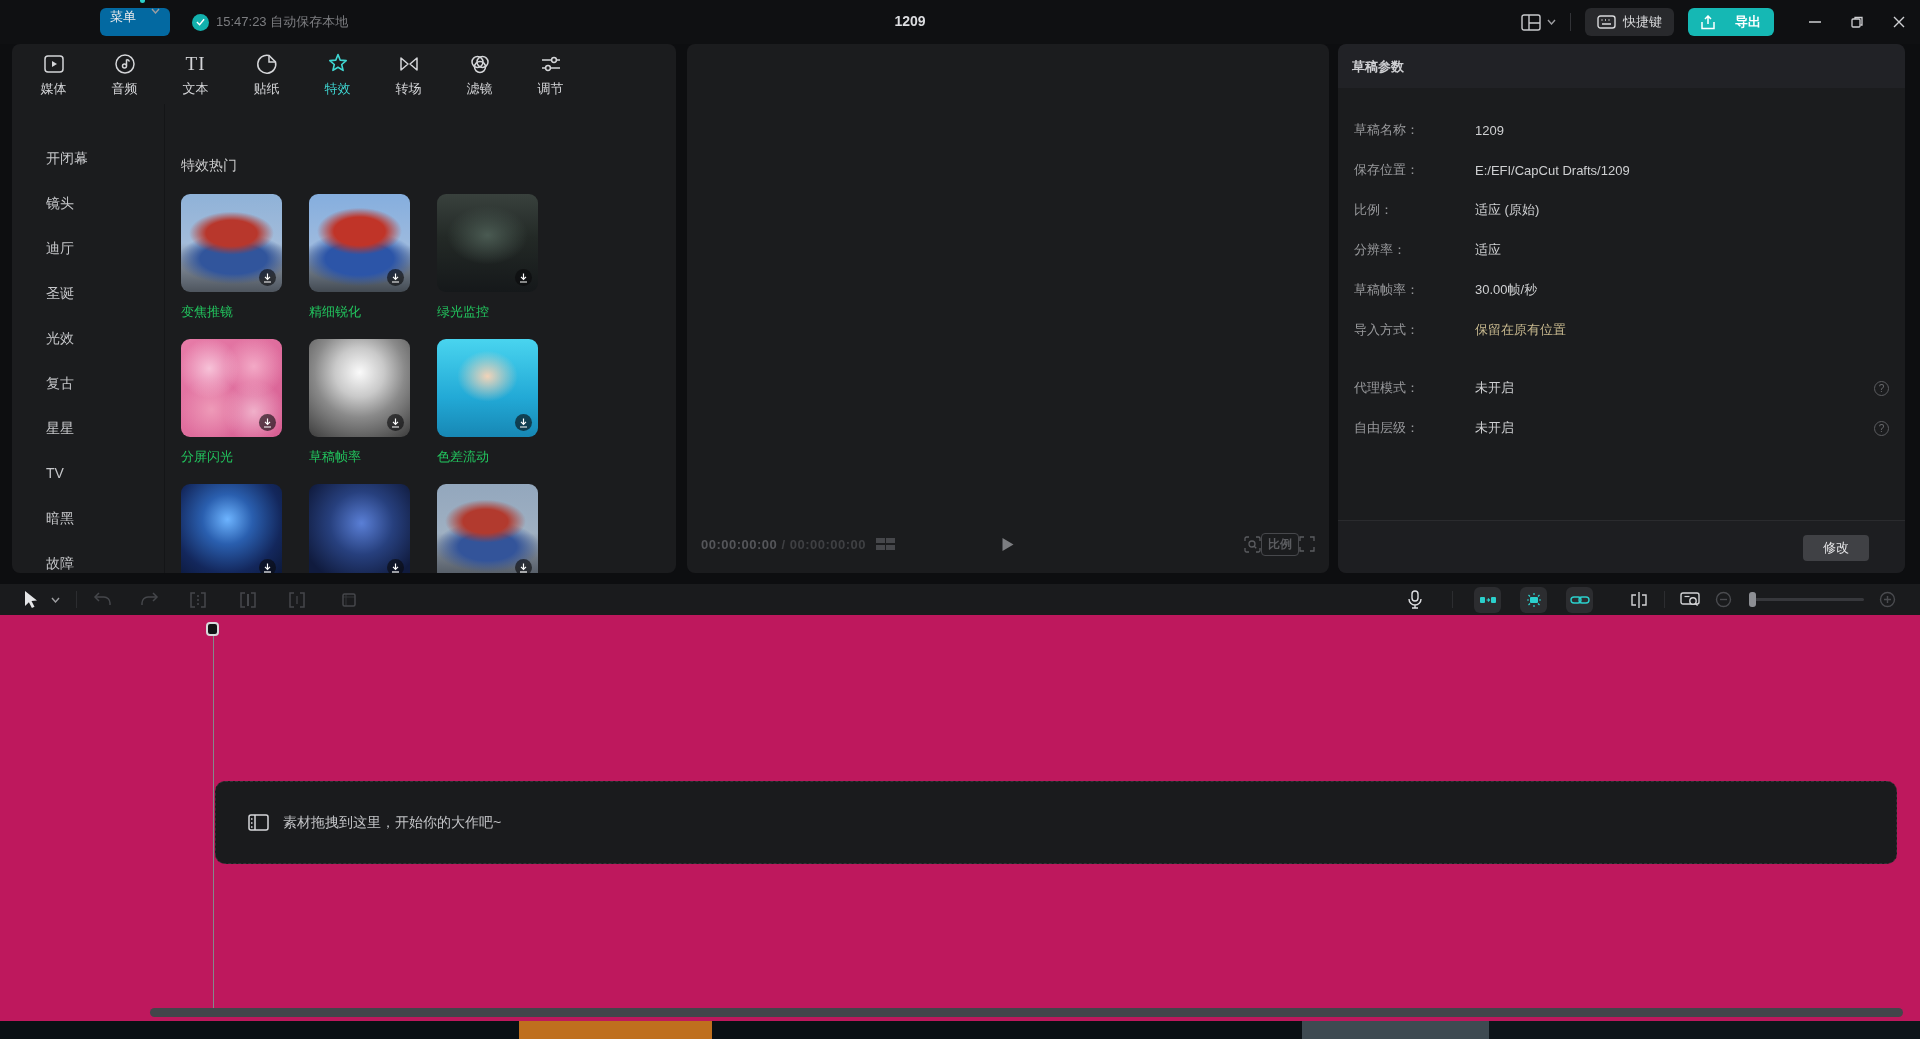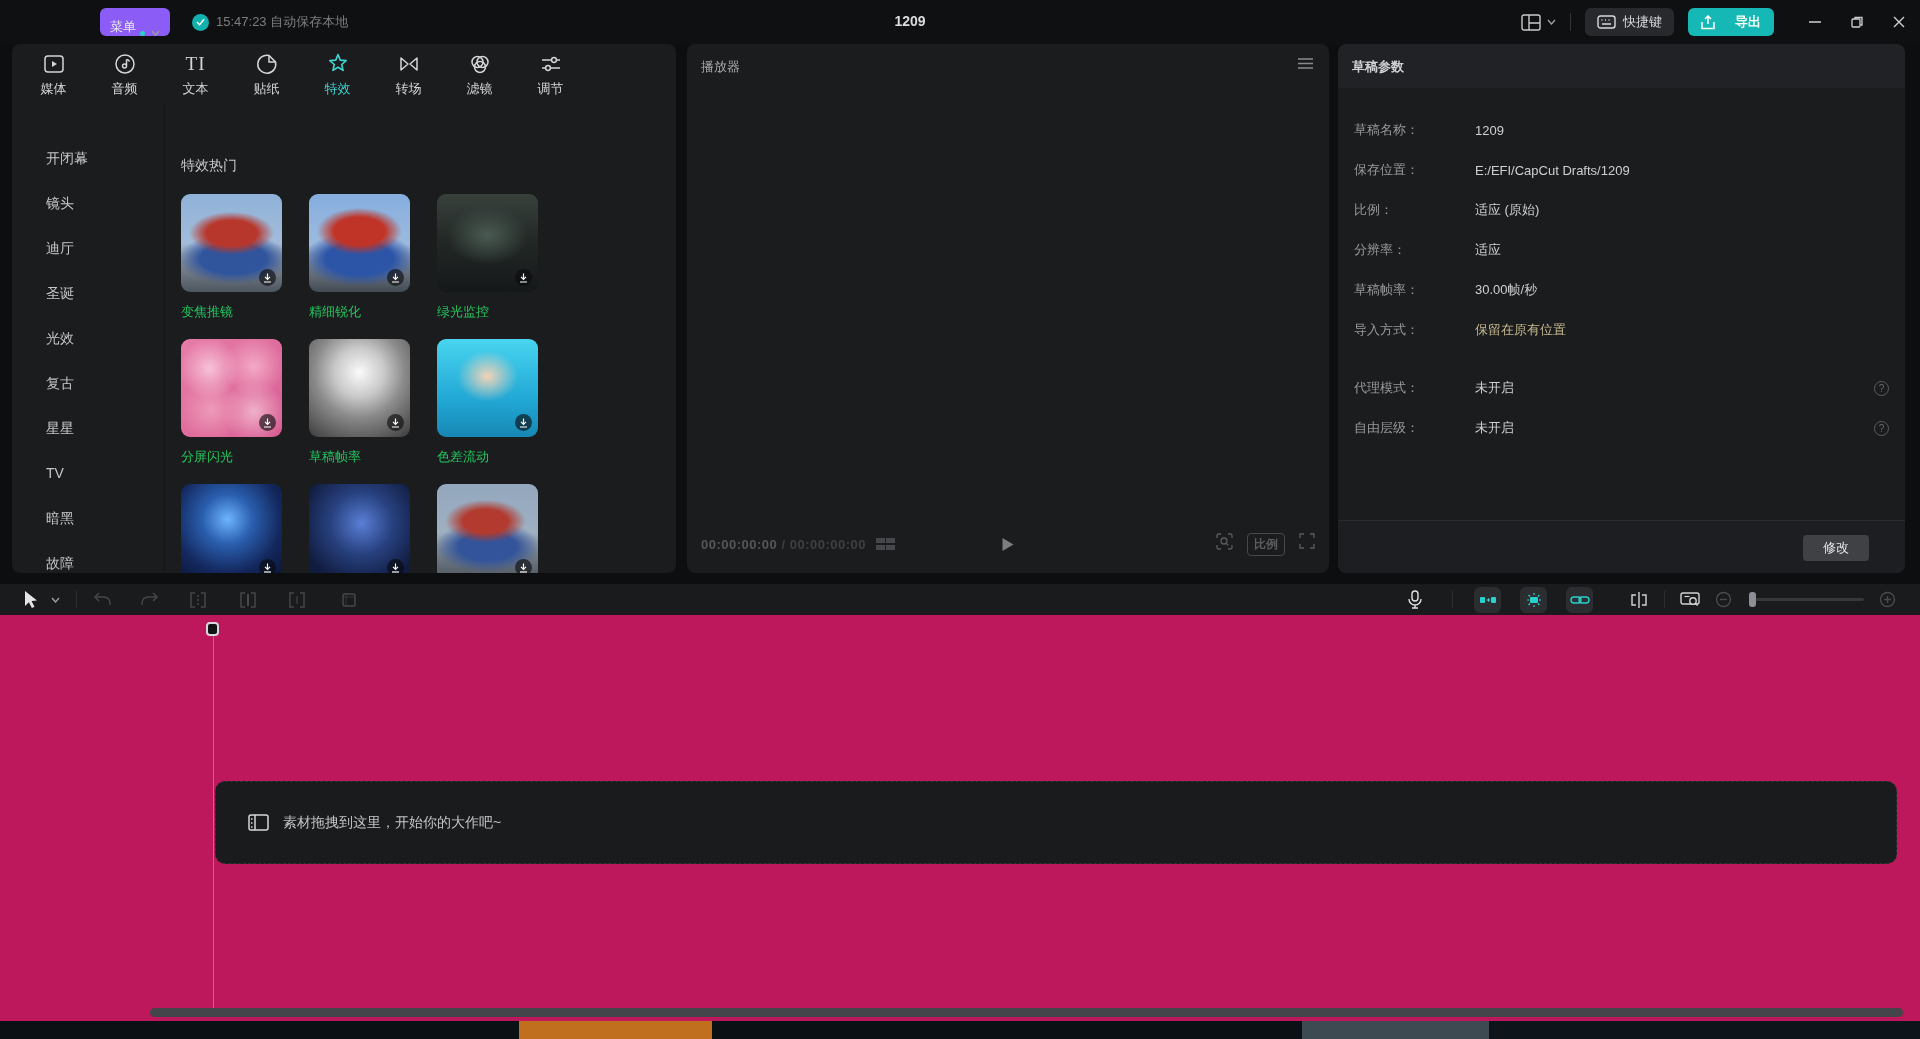--- a/index.html
+++ b/index.html
@@ -4,21 +4,21 @@
 <style>
   * { margin:0; padding:0; box-sizing:border-box; }
   html,body { background:#000; }
   body { font-family:"Liberation Sans","DejaVu Sans",sans-serif; }
   .app { position:relative; width:1920px; height:1039px; background:#0d0e10; overflow:hidden; }
 
   
   .titlebar { position:absolute; left:0; top:0; width:1920px; height:44px; background:#0f1012; }
   .logo { position:absolute; left:14px; top:10px; display:flex; align-items:center; gap:7px; color:#f2f3f4;margin-top:44px; }
   .logo-text { font-size:15px; font-weight:bold; letter-spacing:.3px; }
-  .menu-btn { position:absolute; left:100px; top:8px; height:28px; padding:0 10px; background:#8b5cf6; border-radius:6px; display:flex; align-items:flex-end; gap:6px; color:#e8e9eb; font-size:13px; }
+  .menu-btn { position:absolute; left:100px; top:8px; height:28px; padding:0 10px; background:#0369a1; border-radius:6px; display:flex; align-items:flex-start; gap:6px; color:#e8e9eb; font-size:13px; }
   .menu-dot { width:5px; height:5px; border-radius:50%; background:#2bd0cc; margin:-10px 0 0 -2px; }
   .autosave { position:absolute; left:192px; top:13px; display:flex; align-items:center; gap:7px; color:#7c7d80; font-size:13px; }
   .save-check { width:17px; height:17px; border-radius:50%; background:#12b1ad; display:flex; align-items:center; justify-content:center; }
   .win-title { position:absolute; left:880px; top:13px; width:60px; text-align:center; color:#dcdde0; font-size:14px; font-weight:bold; }
   .tb-right { position:absolute; right:0; top:0; height:44px; display:flex; align-items:center; }
   .tb-ico { color:#c9cacd; display:flex; align-items:center; }
   .tb-divider { width:1px; height:18px; background:#323337; margin:0 14px; }
   .shortcut-btn { height:28px; padding:0 12px; background:#28292c; border-radius:6px; display:flex; align-items:center; gap:7px; color:#d8d9db; font-size:13px; }
   .export-btn { height:28px; padding:0 13px; background:#15b8b4; border-radius:6px; display:flex; align-items:center; gap:20px; color:#fff; font-size:13px; font-weight:bold; margin-left:14px; }
   .winctl { display:flex; align-items:center; margin-left:20px; }
@@ -52,21 +52,21 @@
 
   
   .pl-header { position:absolute; left:0; top:0; width:100%; height:44px; }
   .pl-title { position:absolute; left:14px; top:14px; color:#a9aaad; font-size:13px; }
   .pl-menu { position:absolute; right:16px; top:14px; color:#8a8b8e; }
   .pl-bar { position:absolute; left:0; bottom:12px; width:100%; height:34px; display:flex; align-items:center;font-weight:bold; }
   .timecode { margin-left:14px; font-size:13px; color:#55565a; letter-spacing:.5px; }
   .timecode .total { color:#3f4043; }
   .frames-ico { margin-left:10px; color:#46474b; display:flex; }
   .play-ico { position:absolute; left:50%; transform:translateX(-50%); color:#7c7d81; display:flex; }
-  .pl-right { position:absolute; right:14px; display:flex; gap:14px; color:#5b5c60; }
+  .pl-right { position:absolute; right:14px; display:flex; align-items:center; color:#5b5c60; }
   .ratio-btn { border:1px solid #47484c; border-radius:4px; font-size:12px; color:#5b5c60; padding:2px 6px; }
 
   
   .dp-header { position:absolute; left:0; top:0; width:100%; height:44px; background:#212226; border-radius:8px 8px 0 0; }
   .dp-title { position:absolute; left:14px; top:14px; color:#cfd0d3; font-size:13px; font-weight:bold; }
   .dp-body { position:absolute; left:0; top:44px; width:100%; }
   .dp-row { position:relative; height:40px; display:flex; align-items:center; }
   .dp-row.first { margin-top:22px; }
   .dp-label { width:137px; padding-left:16px; color:#98999c; font-size:13px; }
   .dp-value { color:#cfd0d2; font-size:13px; }
@@ -377,28 +377,20 @@
               </span>
           </div>
 
         </div>
 
       </div>
     </div>
   </div>
 
   <div class="panel center-panel">
-    <div class="pl-header">
-      <span class="pl-title">播放器</span>
-      <span class="pl-menu">
-        <svg width="15" height="11" viewBox="0 0 15 11">
-            <path d="M0 1h15M0 5.5h15M0 10h15" stroke="#8a8b8e" stroke-width="1.4"></path>
-          </svg>
-      </span>
-    </div>
     <div class="pl-bar">
       <span class="timecode"><span>00:00:00:00</span><span class="total"> / </span><span class="total">00:00:00:00</span></span>
       <span class="frames-ico">
         <svg width="20" height="14" viewBox="0 0 20 14">
             <rect x="0" y="1" width="9" height="5" fill="#46474b"></rect>
             <rect x="10" y="1" width="9" height="5" fill="#46474b"></rect>
             <rect x="0" y="8" width="9" height="5" fill="#46474b"></rect>
             <rect x="10" y="8" width="9" height="5" fill="#46474b"></rect>
           </svg>
       </span>

